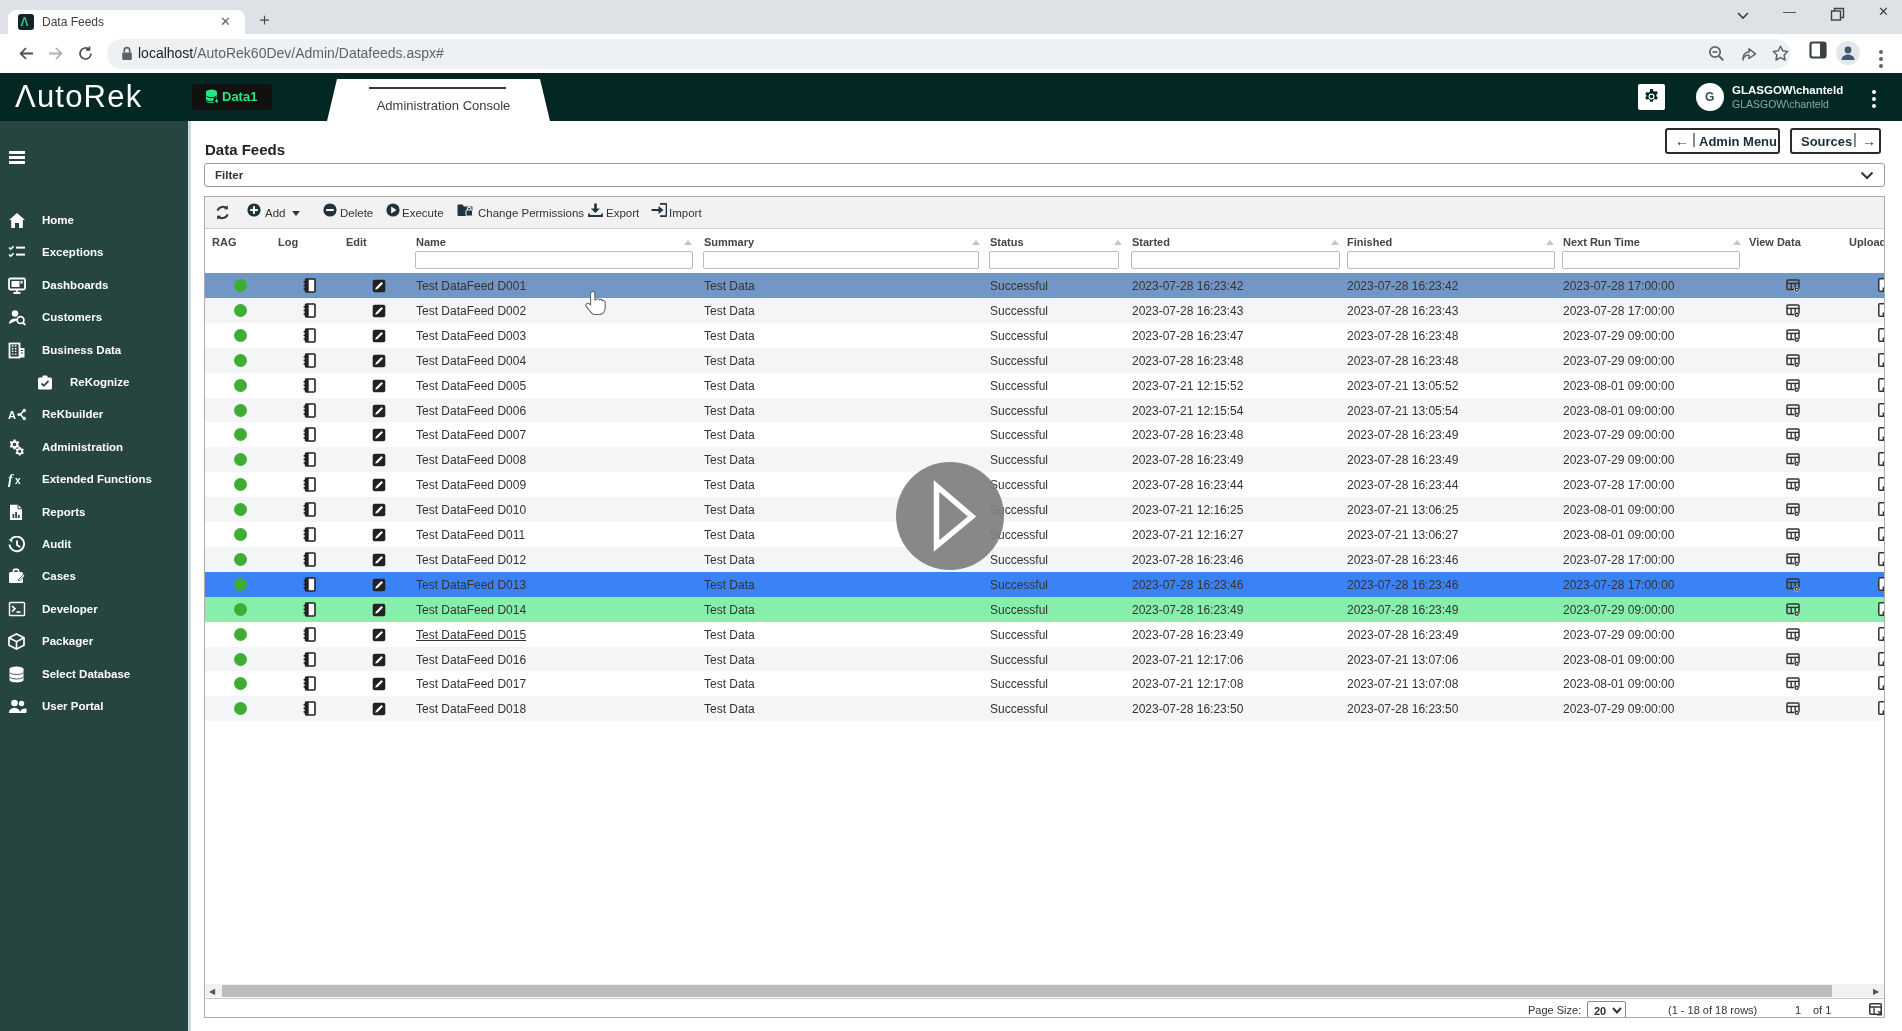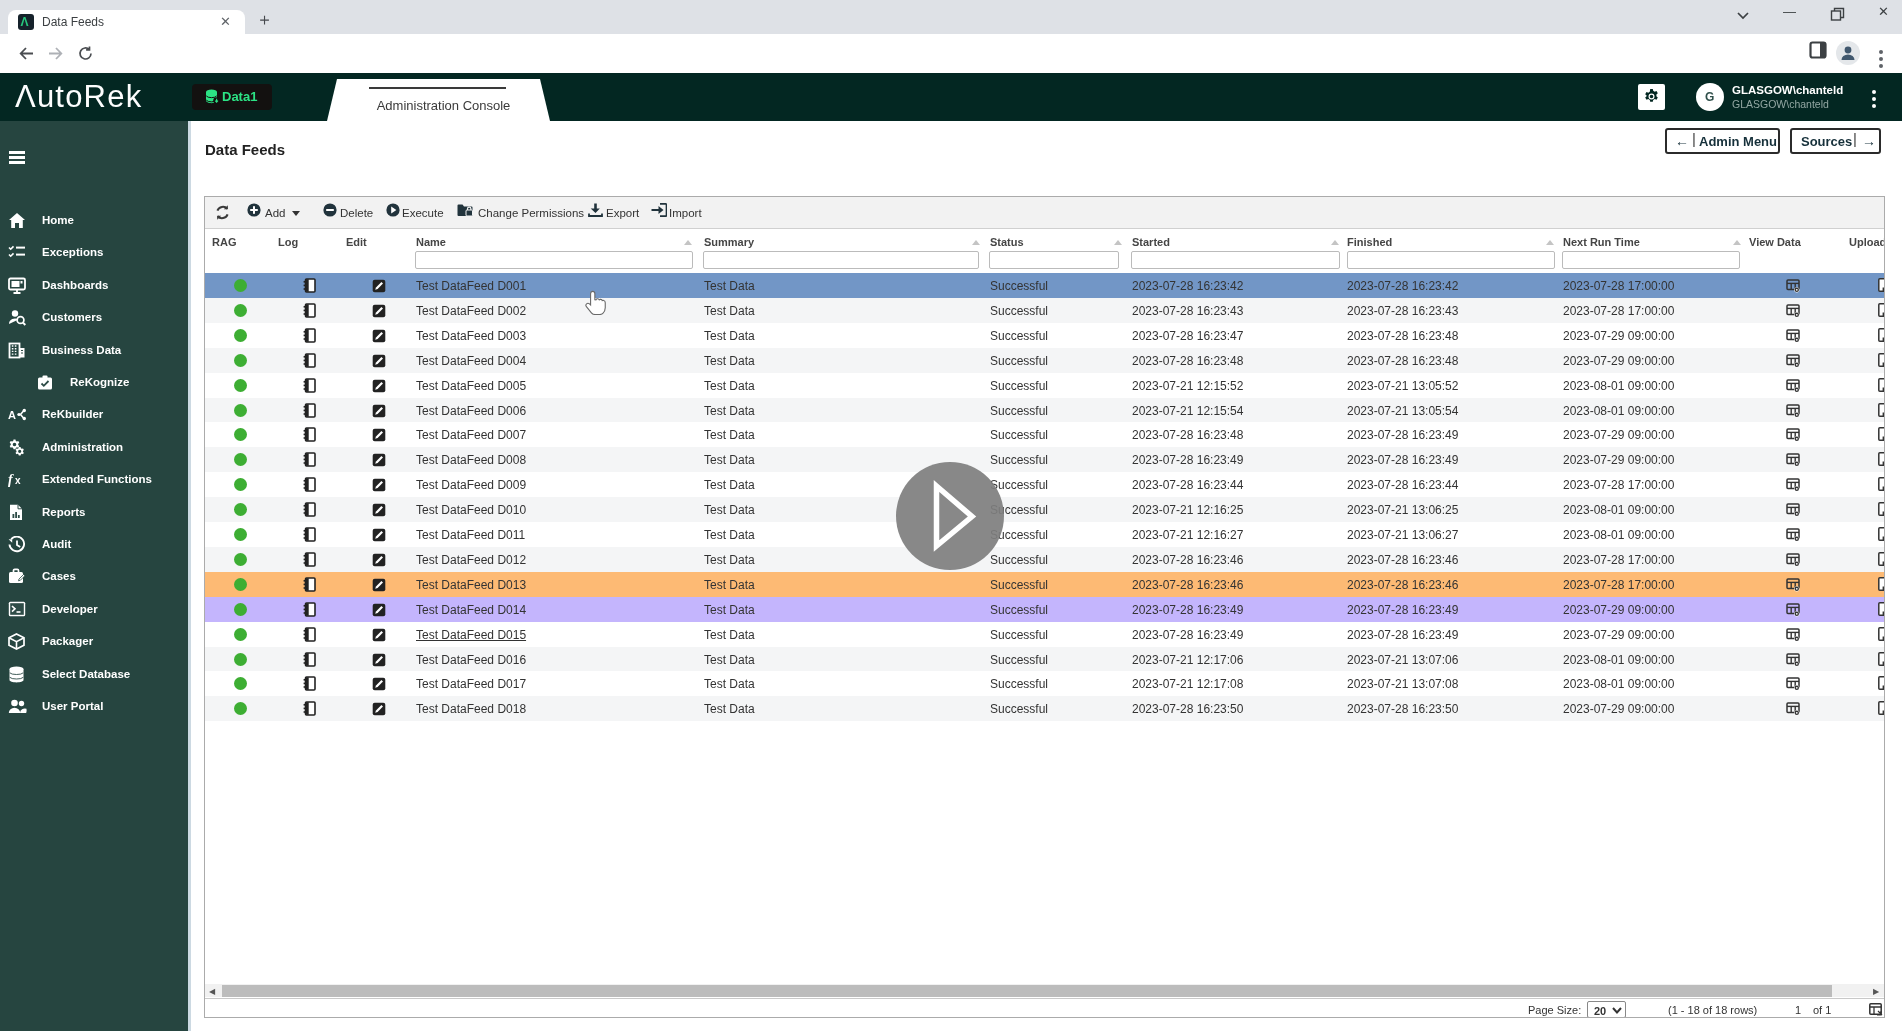--- a/index.html
+++ b/index.html
@@ -114,20 +114,38 @@
 <div id="btoolbar">
   <svg class="abs" style="left:18px; top:11px;" width="17" height="17" viewBox="0 0 17 17">
       <path d="M15 8.5 H3 M8 3 L2.7 8.5 L8 14" stroke="#4a4d51" stroke-width="1.8" fill="none"></path>
     </svg>
   <svg class="abs" style="left:47px; top:11px;" width="17" height="17" viewBox="0 0 17 17">
       <path d="M2 8.5 H14 M9 3 L14.3 8.5 L9 14" stroke="#aeb1b6" stroke-width="1.8" fill="none"></path>
     </svg>
   <svg class="abs" style="left:77px; top:11px;" width="17" height="17" viewBox="0 0 17 17">
       <path d="M14 8.5 a5.5 5.5 0 1 1 -1.6 -3.9 M12.5 1.5 v3.4 h-3.4" stroke="#4a4d51" stroke-width="1.7" fill="none"></path>
     </svg>
+  <div id="urlbar">
+    <svg class="lock" width="14" height="15" viewBox="0 0 12 14">
+        <rect x="1.5" y="6" width="9" height="7" rx="1" fill="#5f6368"></rect>
+        <path d="M3.5 6 V4 a2.5 2.5 0 0 1 5 0 V6" stroke="#5f6368" stroke-width="1.6" fill="none"></path>
+      </svg>
+    <span class="u"><b>localhost</b>/AutoRek60Dev/Admin/Datafeeds.aspx#</span>
+    <svg class="abs" style="left:1600px; top:5px;" width="19" height="19" viewBox="0 0 19 19">
+        <circle cx="8" cy="8" r="5.2" stroke="#5f6368" stroke-width="1.7" fill="none"></circle>
+        <line x1="12" y1="12" x2="16.4" y2="16.4" stroke="#5f6368" stroke-width="1.9"></line>
+        <line x1="5.5" y1="8" x2="10.5" y2="8" stroke="#5f6368" stroke-width="1.6"></line>
+      </svg>
+    <svg class="abs" style="left:1633px; top:5px;" width="19" height="19" viewBox="0 0 19 19">
+        <path d="M3 16 v-2 a6 6 0 0 1 6 -6 v-3.2 l6.5 5 L9 14.5 v-3.2 a5 5 0 0 0 -6 4.7 z" stroke="#5f6368" stroke-width="1.5" fill="none" stroke-linejoin="round"></path>
+      </svg>
+    <svg class="abs" style="left:1664px; top:5px;" width="19" height="19" viewBox="0 0 19 19">
+        <path d="M9.5 2.2 l2.2 4.6 5 0.7 -3.6 3.5 0.9 5 -4.5 -2.4 -4.5 2.4 0.9 -5 -3.6 -3.5 5 -0.7 z" stroke="#5f6368" stroke-width="1.5" fill="none" stroke-linejoin="round"></path>
+      </svg>
+  </div>
   <svg class="rt-ic" style="left:1808px;" width="20" height="20" viewBox="0 0 20 20">
       <rect x="2.5" y="2.5" width="15" height="15" rx="2" stroke="#3c4043" stroke-width="2.2" fill="none"></rect>
       <rect x="12" y="3" width="5" height="14" fill="#3c4043"></rect>
     </svg>
   <svg class="rt-ic" style="left:1835px;" width="26" height="26" viewBox="0 0 26 26">
       <circle cx="13" cy="13" r="12" fill="#e4e7ea"></circle>
       <circle cx="13" cy="10" r="3.4" fill="#41586e"></circle>
       <path d="M6.5 20 a6.5 5.5 0 0 1 13 0 z" fill="#41586e"></path>
     </svg>
   <div class="hdots abs" style="left:1879px; top:13px;">
@@ -323,20 +341,26 @@
   <div class="navbtn" style="left:1474px; width:115px;">
       <span class="abs" style="left:8px;top:3px;font-size:14px;">←</span>
       <span class="abs" style="left:25px;top:0px;font-weight:normal;color:#444;font-size:15px;">|</span>
       <span class="abs" style="left:32px;top:4px;">Admin Menu</span>
     </div>
   <div class="navbtn" style="left:1599px; width:91px;">
       <span class="abs" style="left:9px;top:4px;">Sources</span>
       <span class="abs" style="left:61px;top:0px;font-weight:normal;color:#444;font-size:15px;">|</span>
       <span class="abs" style="left:70px;top:3px;font-size:14px;">→</span>
     </div>
+  <div id="filterbox">
+    <span class="t">Filter</span>
+    <svg class="abs" style="left:1655px; top:7px;" width="14" height="9" viewBox="0 0 14 9">
+        <path d="M1.5 1.5 L7 7 L12.5 1.5" stroke="#333" stroke-width="2" fill="none"></path>
+      </svg>
+  </div>
   <div id="panel">
     <div id="gtoolbar">
       <svg class="tbi" style="left:9px; top:7px;" width="17" height="17" viewBox="0 0 17 17">
           <path d="M13.4 4.7 a6 6 0 0 0 -10 2" stroke="#3a3a3a" stroke-width="2" fill="none"></path>
           <path d="M3.6 12.3 a6 6 0 0 0 10 -2" stroke="#3a3a3a" stroke-width="2" fill="none"></path>
           <path d="M13.8 1.2 v4 h-4 z" fill="#3a3a3a"></path>
           <path d="M3.2 15.8 v-4 h4 z" fill="#3a3a3a"></path>
         </svg>
       <svg class="tbi" style="left:42px;" width="14" height="14" viewBox="0 0 14 14">
           <circle cx="7" cy="7" r="6.6" fill="#21333c"></circle>
@@ -789,21 +813,21 @@
               <line x1="9.2" y1="4.4" x2="9.2" y2="10.5" stroke="#333" stroke-width="1.4"></line>
               <circle cx="10.8" cy="10.8" r="2.6" fill="#fff"></circle>
               <circle cx="10.8" cy="10.8" r="2.2" fill="#333"></circle>
               <circle cx="10.8" cy="10.8" r="0.9" fill="#fff"></circle>
             </svg></span>
 <span class="ic" style="left:1673px;top:5px;"><svg width="10" height="14" viewBox="0 0 10 14">
               <rect x="0.8" y="0.8" width="11" height="12.4" rx="1" fill="#fff" stroke="#333" stroke-width="1.5"></rect>
               <path d="M4.6 9.6 L9.4 9.6 L9.4 13 L4.6 13 Z" fill="#333"></path>
             </svg></span>
 </div>
-<div class="row" style="top:298.8px;background:#fdba74;">
+<div class="row" style="top:298.8px;background:#3b82f6;">
 <span class="dot"></span>
 <span class="ic" style="left:98px;top:5px;"><svg width="13" height="15" viewBox="0 0 13 15">
               <rect x="2.5" y="1" width="9.5" height="13" rx="1" fill="#fff" stroke="#222" stroke-width="1.6"></rect>
               <rect x="2.7" y="1.2" width="3" height="12.6" fill="#222"></rect>
               <rect x="0.6" y="3" width="3" height="1.6" fill="#222"></rect>
               <rect x="0.6" y="6.6" width="3" height="1.6" fill="#222"></rect>
               <rect x="0.6" y="10.2" width="3" height="1.6" fill="#222"></rect>
             </svg></span>
 <span class="ic" style="left:167px;top:6px;"><svg width="14" height="14" viewBox="0 0 14 14">
               <rect x="0.7" y="0.7" width="12.6" height="12.6" rx="2" fill="#222"></rect>
@@ -822,21 +846,21 @@
               <line x1="9.2" y1="4.4" x2="9.2" y2="10.5" stroke="#333" stroke-width="1.4"></line>
               <circle cx="10.8" cy="10.8" r="2.6" fill="#fff"></circle>
               <circle cx="10.8" cy="10.8" r="2.2" fill="#333"></circle>
               <circle cx="10.8" cy="10.8" r="0.9" fill="#fff"></circle>
             </svg></span>
 <span class="ic" style="left:1673px;top:5px;"><svg width="10" height="14" viewBox="0 0 10 14">
               <rect x="0.8" y="0.8" width="11" height="12.4" rx="1" fill="#fff" stroke="#333" stroke-width="1.5"></rect>
               <path d="M4.6 9.6 L9.4 9.6 L9.4 13 L4.6 13 Z" fill="#333"></path>
             </svg></span>
 </div>
-<div class="row" style="top:323.7px;background:#c4b5fd;">
+<div class="row" style="top:323.7px;background:#86efac;">
 <span class="dot"></span>
 <span class="ic" style="left:98px;top:5px;"><svg width="13" height="15" viewBox="0 0 13 15">
               <rect x="2.5" y="1" width="9.5" height="13" rx="1" fill="#fff" stroke="#222" stroke-width="1.6"></rect>
               <rect x="2.7" y="1.2" width="3" height="12.6" fill="#222"></rect>
               <rect x="0.6" y="3" width="3" height="1.6" fill="#222"></rect>
               <rect x="0.6" y="6.6" width="3" height="1.6" fill="#222"></rect>
               <rect x="0.6" y="10.2" width="3" height="1.6" fill="#222"></rect>
             </svg></span>
 <span class="ic" style="left:167px;top:6px;"><svg width="14" height="14" viewBox="0 0 14 14">
               <rect x="0.7" y="0.7" width="12.6" height="12.6" rx="2" fill="#222"></rect>

